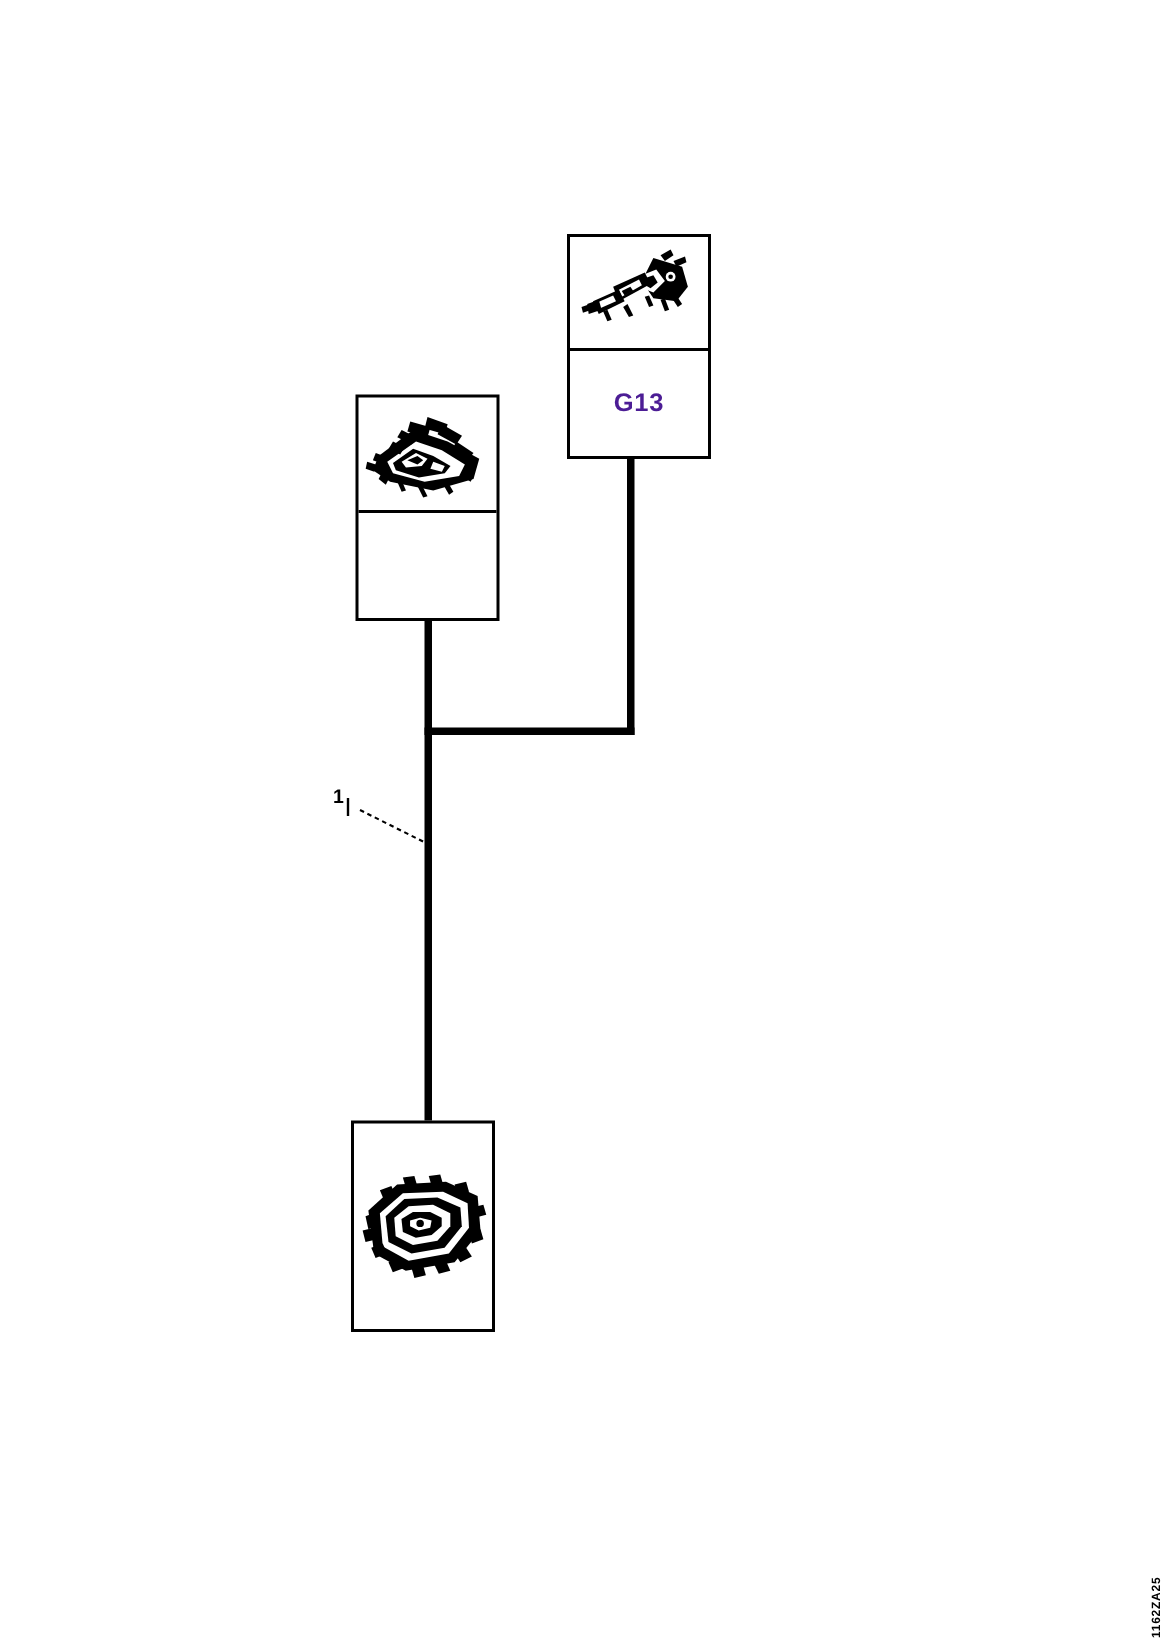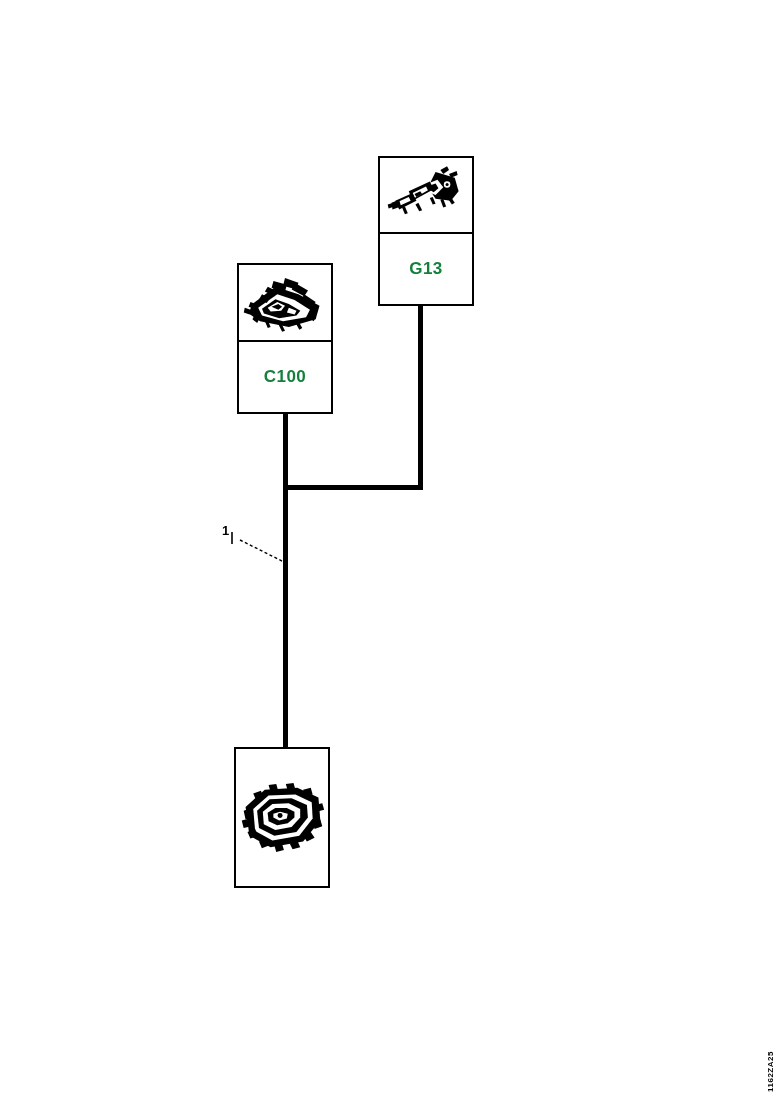--- a/index.html
+++ b/index.html
@@ -37,21 +37,21 @@
     border-bottom: 2px solid #000000;
   }
   .conn-label {
     display: flex;
     align-items: center;
     justify-content: center;
     font-family: "Liberation Sans", sans-serif;
     font-weight: bold;
     font-size: 17px;
     letter-spacing: 0.5px;
-    color: #15803d;
+    color: #4c1d95;
     white-space: nowrap;
   }
 
   
   .art {
     width: 100%;
     height: 100%;
     display: block;
   }
 
@@ -157,23 +157,20 @@
           <path d="M24 30 L32 34 L29 39 L21 35 Z"></path>
           <path d="M12 38 L20 41 L18 46 L10 43 Z"></path>
           <path d="M6 44 L12 46 L11 51 L5 49 Z"></path>
           <path d="M44 60 L48 68 L45 69 L41 61 Z"></path>
           <path d="M62 58 L66 65 L63 67 L59 60 Z"></path>
           <path d="M30 57 L33 64 L30 65 L27 58 Z"></path>
           <path d="M74 50 L80 54 L78 58 L72 54 Z"></path>
           <path d="M16 52 L21 56 L19 60 L14 56 Z"></path>
         </g>
       </svg>
-    </div>
-    <div class="conn-cell conn-label" style="flex:1;">
-      <span>C100</span>
     </div>
   </div>
 
   <div class="conn-box" style="left:234px; top:747px; width:96px; height:141px;">
     <div class="conn-cell" style="flex:1;">
       <svg class="art" viewBox="0 0 96 74" preserveAspectRatio="xMidYMid meet">
         <g fill="#000000">
           <path d="M10 26 L30 8 L64 6 L86 16 L88 40 L70 62 L36 68 L14 56 Z"></path>
           <path d="M18 28 L34 14 L62 13 L79 21 L80 38 L66 56 L38 61 L20 51 Z" fill="#ffffff"></path>
           <path d="M22 30 L35 18 L58 17 L74 24 L75 37 L63 52 L40 56 L24 48 Z"></path>

